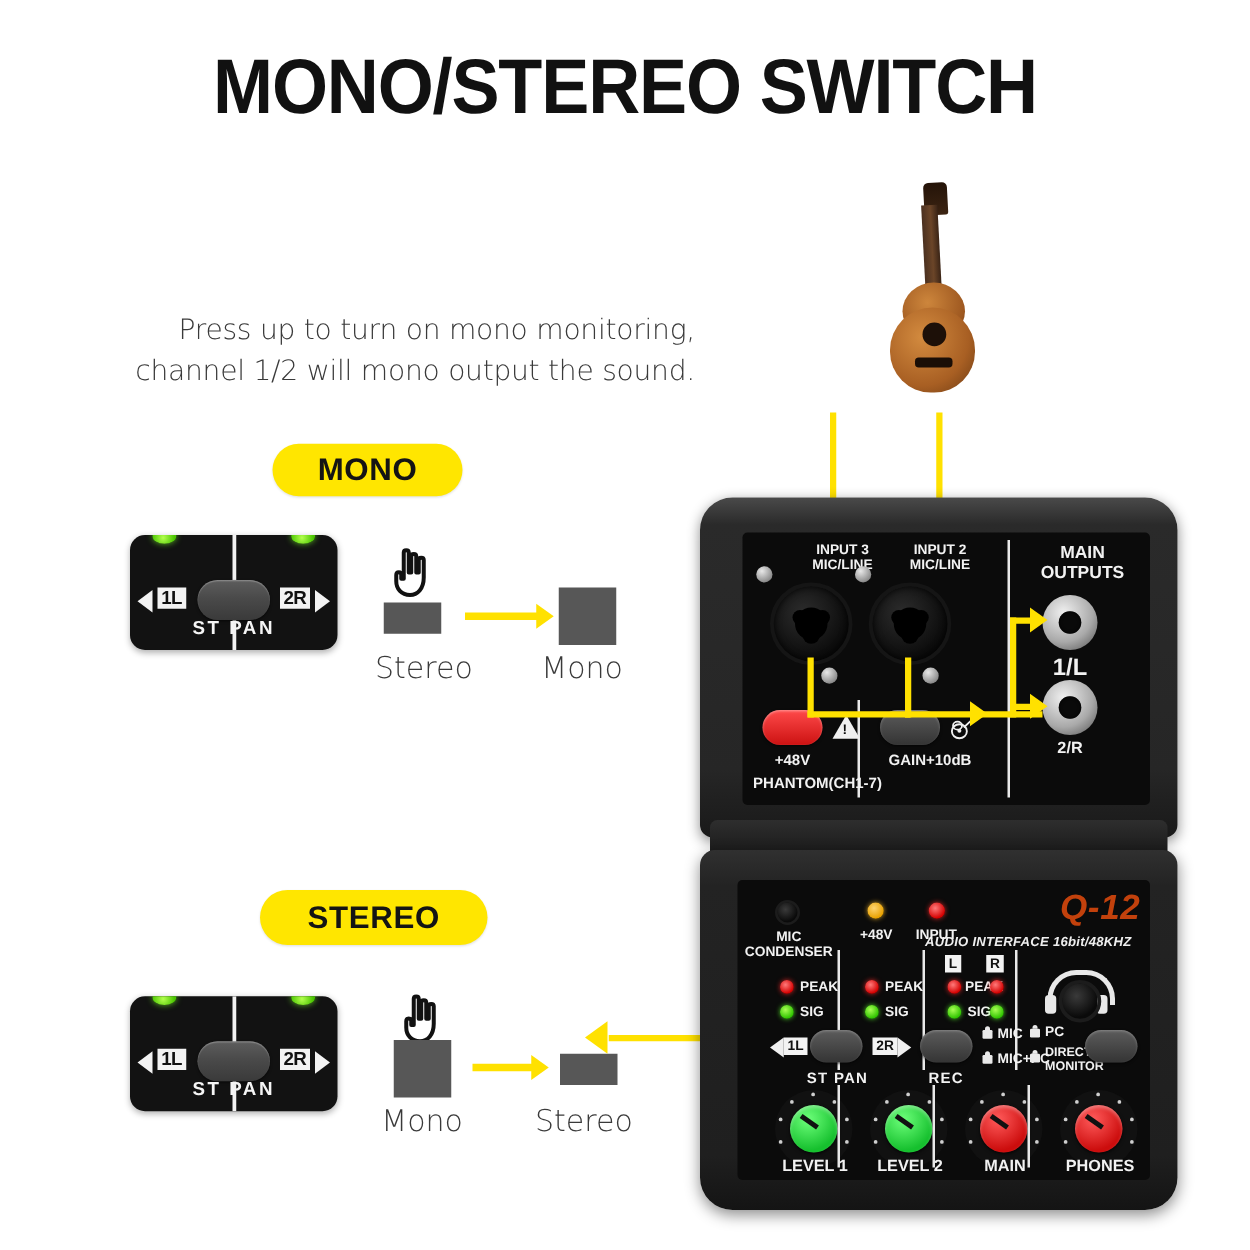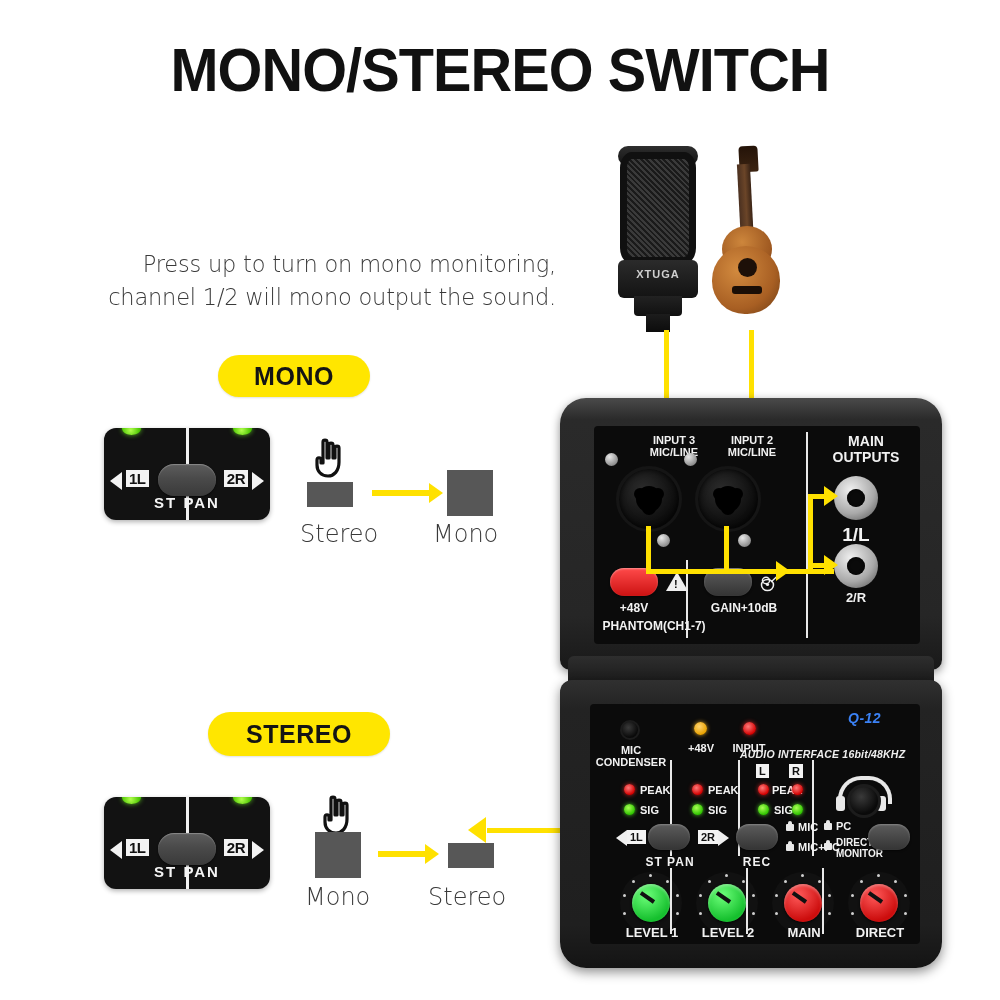--- a/index.html
+++ b/index.html
@@ -296,22 +296,22 @@
     border:3px solid #1c1c1c;box-sizing:border-box;
   }
   .hp-band{
     position:absolute;width:46px;height:24px;
     border:4px solid #e8e8e8;border-bottom:none;
     border-radius:23px 23px 0 0;
   }
   .hp-ear{position:absolute;width:9px;height:15px;border-radius:3px;background:#e8e8e8;}
 
   .model{
-    position:absolute;color:#3b82f6;font-style:italic;font-weight:bold;
-    font-size:14px;letter-spacing:0.5px;
+    position:absolute;color:#c2410c;font-style:italic;font-weight:bold;
+    font-size:28px;letter-spacing:0.5px;
   }
   .sub-model{
     position:absolute;color:#efefef;font-style:italic;font-weight:bold;
     font-size:10.5px;letter-spacing:0.2px;white-space:nowrap;
   }
   .lr-chip{
     position:absolute;background:#f3f3f3;color:#111;
     font-size:11px;font-weight:bold;line-height:12px;padding:1px 3px;
   }
   .minirow{position:absolute;color:#f2f2f2;font-size:11px;font-weight:bold;white-space:nowrap;}
@@ -384,28 +384,20 @@
       <div class="head"></div>
     </div>
     <div class="bar short" style="left:148px;top:48px;"></div>
     <div class="swlabel" style="left:5px;top:88px;">Mono</div>
     <div class="swlabel" style="left:128px;top:88px;">Stereo</div>
   </div>
 
   <div class="yline" style="left:487px;top:828px;width:152px;height:5px;"></div>
   <div class="yhead left" style="left:468px;top:817px;"></div>
 
-  <div class="mic">
-    <div class="cap"></div>
-    <div class="grille"></div>
-    <div class="band"></div>
-    <div class="brand">XTUGA</div>
-    <div class="stem"></div>
-    <div class="post"></div>
-  </div>
 
   <div class="guitar">
     <div class="head"></div>
     <div class="neck"></div>
     <div class="body-upper"></div>
     <div class="body-lower"></div>
     <div class="hole"></div>
     <div class="bridge"></div>
   </div>
 
@@ -589,21 +581,21 @@
           <div class="tick" style="left:29px;top:2px;"></div>
             <div class="tick" style="left:46px;top:8px;"></div>
           <div class="tick" style="left:56px;top:22px;"></div>
             <div class="tick" style="left:56px;top:40px;"></div>
           <div class="tick" style="left:12px;top:8px;"></div>
             <div class="tick" style="left:3px;top:22px;"></div>
           <div class="tick" style="left:3px;top:40px;"></div>
           <div class="cap2 red"></div>
           <div class="pointer"></div>
         </div>
-        <div class="mtxt" style="left:242px;top:222px;width:96px;font-size:13px;">DIRECT</div>
+        <div class="mtxt" style="left:242px;top:222px;width:96px;font-size:13px;">PHONES</div>
 
         <div class="vline" style="left:80px;top:164px;height:66px;"></div>
         <div class="vline" style="left:156px;top:164px;height:66px;"></div>
         <div class="vline" style="left:232px;top:164px;height:66px;"></div>
 
       </div>
     </div>
   </div>
 
 </div>

